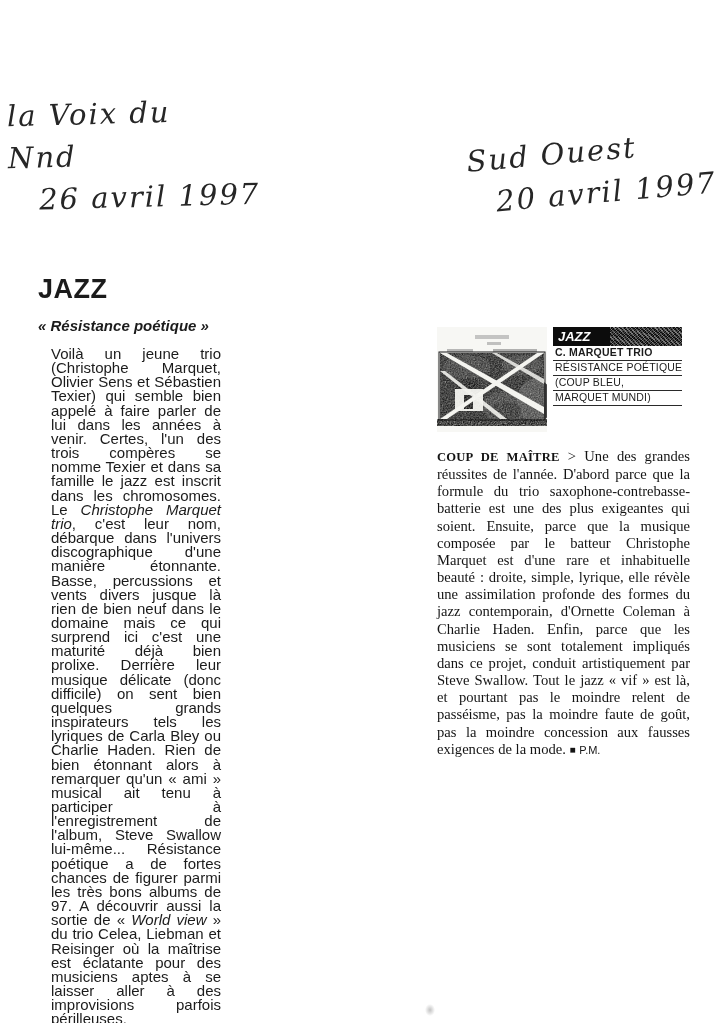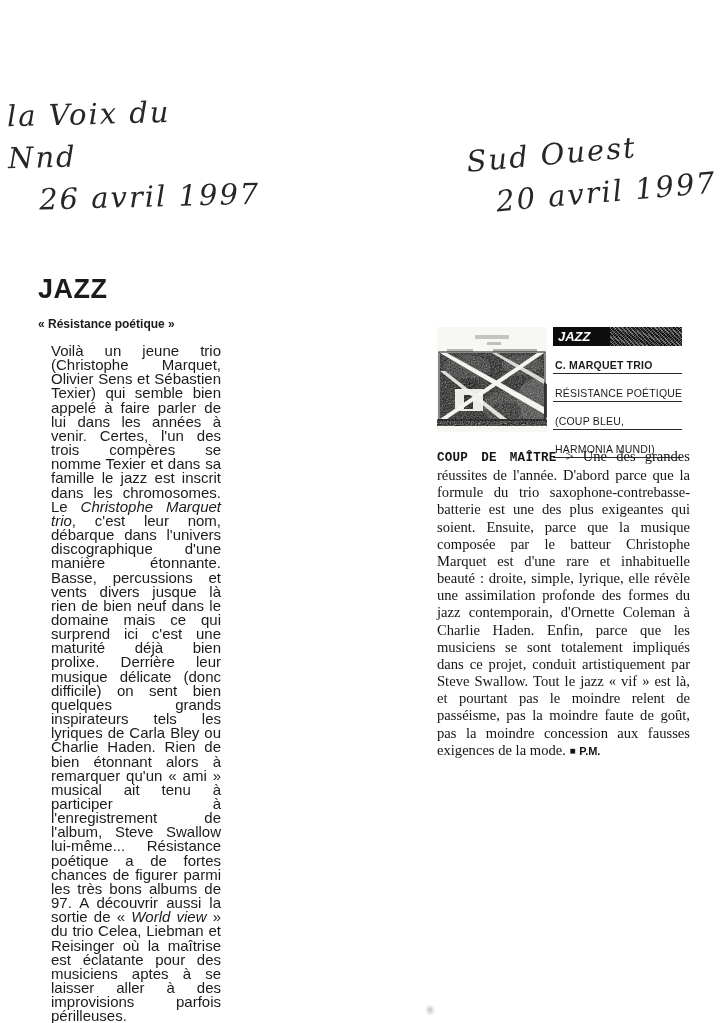--- a/index.html
+++ b/index.html
@@ -17,21 +17,21 @@
     letter-spacing:2px; line-height:1.45;
   }
   .hw-left { left:8px; top:92px; font-size:29px; transform:rotate(-1.5deg); }
   .hw-left .hw-date { margin-left:30px; }
   .hw-right { left:468px; top:130px; font-size:29px; transform:rotate(-5deg); }
   .hw-right .hw-date { margin-left:26px; }
 
   
   .left-article { position:absolute; left:38px; top:274px; width:196px; color:#1b1b1b; }
   .section-title { margin:0 0 12px 0; font-size:27px; font-weight:bold; letter-spacing:0.5px; }
-  .article-title { margin:0 0 1px 0; font-size:12px; font-weight:bold; }
+  .article-title { margin:0 0 1px 0; font-size:15px; font-weight:bold;font-style:italic; }
   .body-left { margin:13px; font-size:15px; line-height:14.15px; text-align:justify; }
   .body-left i { font-style:italic; }
   .sig-row { text-align:right; padding-right:6px; font-weight:bold; font-size:16px; margin-top:7px; }
   .sig-rule { border:none; border-top:2px solid #1b1b1b; margin:2px 0 0 26px; }
   .credit { font-weight:bold; font-size:11px; margin:9px 0 0 8px; letter-spacing:0.3px; }
 
   
   .album-box { position:absolute; left:437px; top:327px; width:240px; display:flex; }
   .album-cover { width:110px; height:105px; flex:0 0 auto; }
   .album-cover svg { display:block; width:110px; height:105px; }
@@ -42,34 +42,34 @@
     padding:1px 5px; overflow:hidden;
   }
   .bar-noise {
     position:absolute; top:0; right:0; width:72px; height:100%;
     background-image:
       repeating-linear-gradient(47deg, rgba(255,255,255,.35) 0 1px, transparent 1px 3px),
       repeating-linear-gradient(-38deg, rgba(200,200,200,.28) 0 1px, transparent 1px 2px);
   }
   .album-line {
     font-size:10.5px; letter-spacing:0.2px; color:#1b1b1b;
-    padding:13px 0 2px 2px; border-bottom:1.5px solid #2a2a2a; white-space:nowrap;
+    padding:0 0 2px 2px; border-bottom:1.5px solid #2a2a2a; white-space:nowrap;
   }
   .album-line.bold { font-weight:bold; }
 
   
   .right-article {
     position:absolute; left:437px; top:448px; width:253px;
     font-family:"Liberation Serif", serif; font-size:14.6px; line-height:17.15px;
     text-align:justify; color:#141414;
   }
   .right-article p { margin:0; }
-  .lead-in { font-family:Liberation Mono, monospace; font-size:12.6px; font-weight:bold; letter-spacing:0.2px; }
+  .lead-in { font-family:Liberation Serif, serif; font-size:12.6px; font-weight:bold; letter-spacing:0.2px; }
   .end-square { font-size:10px; vertical-align:1px; }
-  .pm-sig { font-family:"Liberation Sans", sans-serif; font-size:11px; font-weight:bold; }
+  .pm-sig { font-family:"Liberation Sans", sans-serif; font-size:11px; font-weight:normal; }
 
   .scan-artifact {
     position:absolute; left:425px; top:1004px; width:10px; height:12px;
     background:radial-gradient(closest-side, rgba(120,120,120,.45), rgba(120,120,120,0));
   }
 </style>
 </head>
 <body>
 
 <div class="page">
@@ -135,21 +135,21 @@
       </svg>
     </div>
     <div class="album-info">
       <div class="jazz-bar">
         <span>JAZZ</span>
         <span class="bar-noise"></span>
       </div>
       <div class="album-line bold">C. MARQUET TRIO</div>
       <div class="album-line">RÉSISTANCE POÉTIQUE</div>
       <div class="album-line">(COUP BLEU,</div>
-      <div class="album-line">HARMONIA MUNDI)</div>
+      <div class="album-line">MARQUET MUNDI)</div>
     </div>
   </div>
 
   <div class="right-article">
     <p><span class="lead-in">COUP DE MAÎTRE</span><span class="lead-sep"> &gt; </span><span>Une des grandes réussites de l'année. D'abord parce que la formule du trio saxophone-contrebasse-batterie est une des plus exigeantes qui soient. Ensuite, parce que la musique composée par le batteur Christophe Marquet est d'une rare et inhabituelle beauté : droite, simple, lyrique, elle révèle une assimilation profonde des formes du jazz contemporain, d'Ornette Coleman à Charlie Haden. Enfin, parce que les musiciens se sont totalement impliqués dans ce projet, conduit artistiquement par Steve Swallow. Tout le jazz « vif » est là, et pourtant pas le moindre relent de passéisme, pas la moindre faute de goût, pas la moindre concession aux fausses exigences de la mode.</span>&nbsp;<span class="end-square">■</span>&nbsp;<span class="pm-sig">P.M.</span></p>
   </div>
 
   <div class="scan-artifact"></div>
 
 </div>

